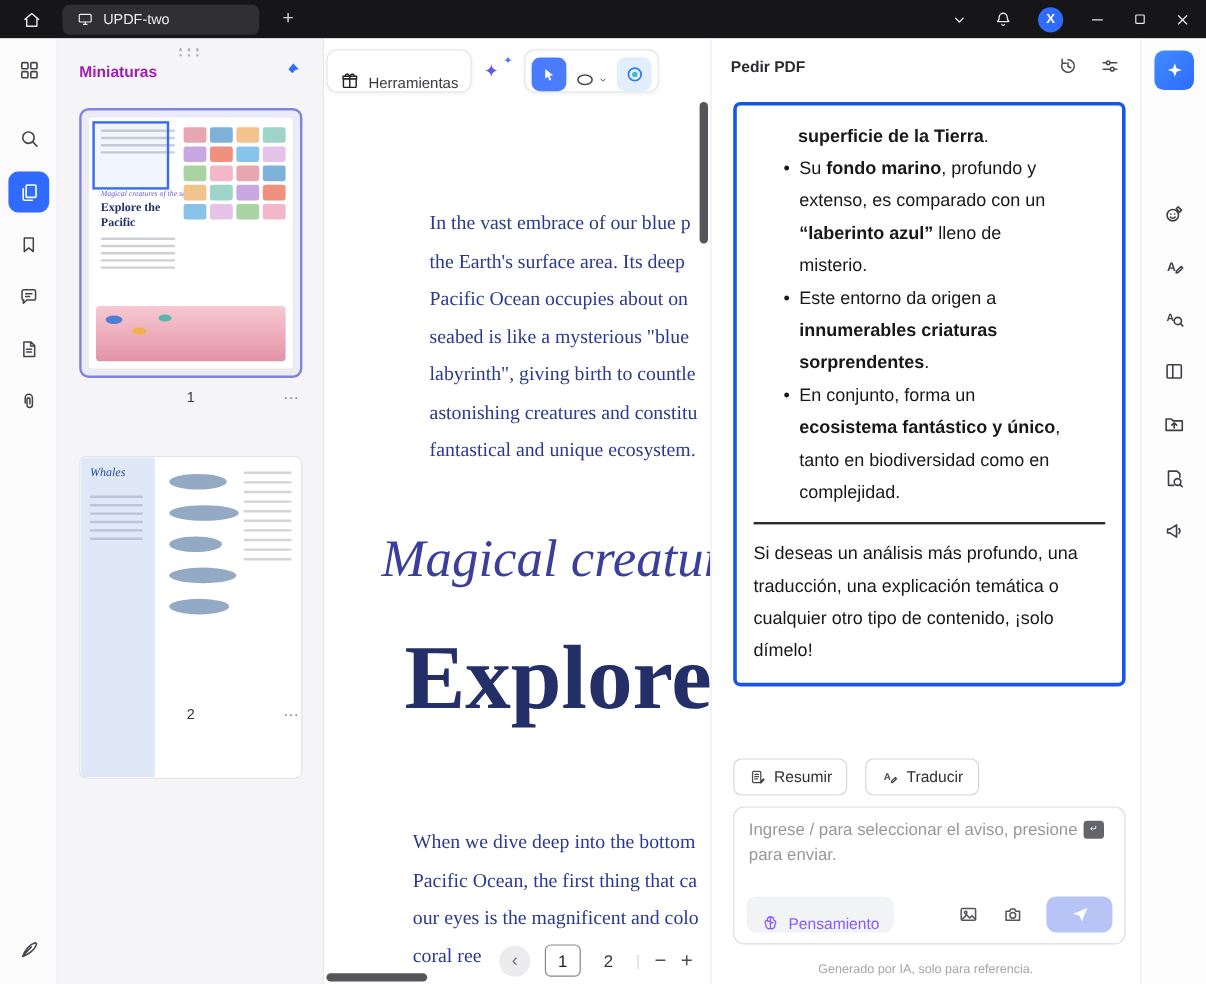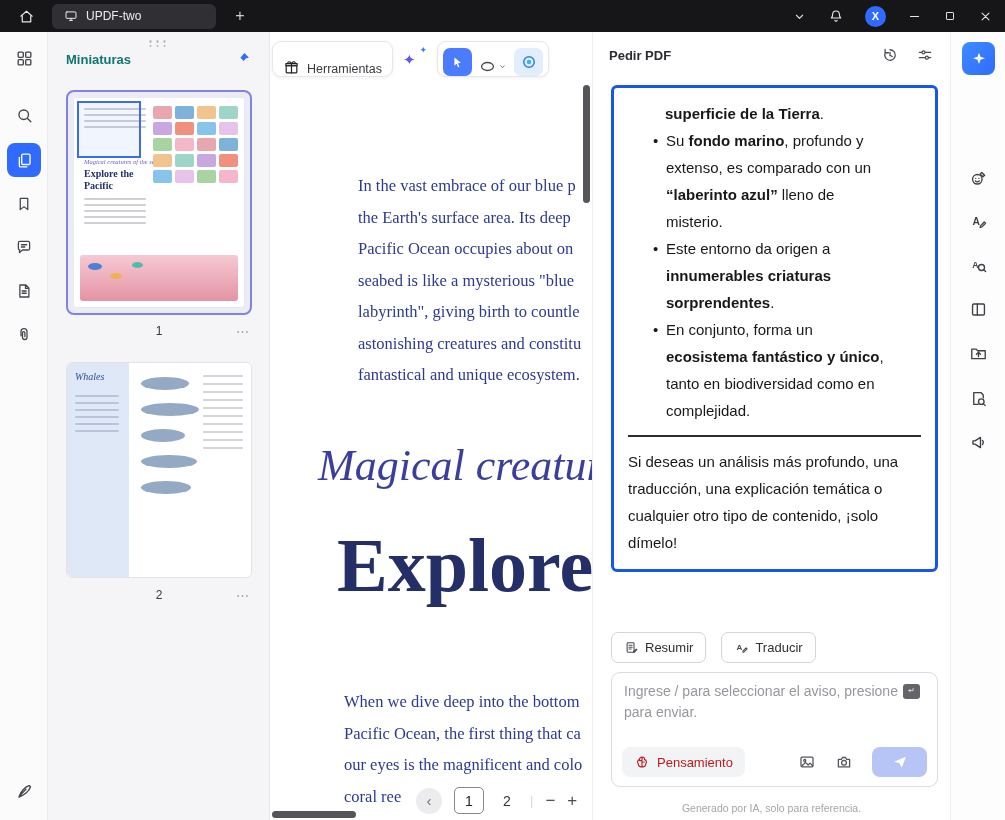--- a/index.html
+++ b/index.html
@@ -20,28 +20,28 @@
   
   .left-rail{position:absolute;top:32px;bottom:0;left:0;width:48px;background:#fbfbfc;border-right:1px solid #ececef;color:#44444b}
   .lr{position:absolute;left:7px;width:34px;height:34px;border-radius:8px;display:flex;align-items:center;justify-content:center}
   .lr.sel{background:var(--accent-blue,#2f6bff);color:#fff}
 
   
   .thumb-panel{position:absolute;top:32px;bottom:0;left:48px;width:222px;background:#f5f5f7;border-right:1px solid #e7e7ea}
   .tp-handle{position:absolute;top:8px;left:50%;transform:translateX(-50%);display:grid;grid-template-columns:repeat(3,5px);gap:2px}
   .tp-handle i{width:2.5px;height:2.5px;border-radius:50%;background:#b4b4ba}
   .tp-header{position:absolute;top:19px;left:18px;right:18px;display:flex;align-items:center}
-  .tp-title{font-size:13px;font-weight:700;color:#0f766e}
+  .tp-title{font-size:13px;font-weight:700;color:#a21caf}
   .tp-pin{margin-left:auto;color:var(--accent-blue,#2f6bff)}
   .thumb-card{position:absolute;left:18px;width:186px;background:#fff;border:1px solid #e3e3e6;border-radius:6px;overflow:hidden}
   .thumb-card.selected{border:2px solid var(--selected-thumbnail-border,#8184de);background:#ecebf9;padding:5px;border-radius:8px}
   .tpage{position:relative;width:100%;height:100%;background:#fff;overflow:hidden}
   .thumb-card.selected .tpage{border:1px solid #e9e9ee;border-radius:3px}
   .card1{top:58px;height:225px}
-  .card2{top:330px;height:216px}
+  .card2{top:348px;height:269px}
   .thumb-meta{position:absolute;left:18px;width:186px;height:16px;display:flex;align-items:center;justify-content:center;font-size:12px;color:#37373c}
   .meta1{top:291px}.meta2{top:555px}
   .tmore{position:absolute;right:2px;color:#8a8a90;font-size:13px;letter-spacing:1px}
   .vbox{position:absolute;left:3px;top:3px;width:64px;height:57px;border:2px solid #3a6bf0;background:rgba(58,107,240,.07);z-index:3}
   .tp1-sub{position:absolute;left:10px;top:60px;font:italic 6.5px "Liberation Serif",serif;color:#6a5acd}
   .tp1-title{position:absolute;left:10px;top:70px;width:72px;font:bold 10px/1.15 "Liberation Serif",serif;color:#22306b}
   .tp1-lines{position:absolute;left:10px;top:100px;display:grid;gap:4px}
   .tp1-lines i,.ln{width:62px;height:2px;background:#cfcfd6;border-radius:1px}
   .tp1-toplines{position:absolute;left:10px;top:10px;display:grid;gap:4px}
   .tp1-grid{position:absolute;right:6px;top:8px;display:grid;grid-template-columns:repeat(4,19px);grid-auto-rows:13px;gap:3px}
@@ -106,21 +106,21 @@
   .resp-close{max-width:272px;margin-top:2px}
   .resp-actions{display:flex;align-items:center;gap:21px;margin-top:15px;color:#5b5b60;padding-left:3px}
   .act-div{color:#cfcfd4}
   .chips{position:absolute;left:18px;top:600px;display:flex;gap:15px}
   .chip{display:flex;align-items:center;gap:6px;height:31px;padding:0 12px;border:1px solid #d6d6da;border-radius:7px;background:#fff;font-size:13px;color:#2f2f34}
   .chip svg{color:#4a4a50}
   .ai-input{position:absolute;left:18px;top:640px;width:327px;height:115px;border:1px solid #dcdce0;border-radius:9px;background:#fff}
   .ph{position:absolute;left:12px;top:10px;right:8px;font-size:14px;color:#97979d;display:flex;align-items:center;gap:5px;flex-wrap:wrap}
   .enter-badge{display:inline-flex;align-items:center;justify-content:center;width:17px;height:15px;border-radius:3px;background:#64646b;color:#fff;flex:none}
   .input-bottom{position:absolute;left:10px;right:10px;bottom:9px;display:flex;align-items:center}
-  .think-chip{display:flex;align-items:center;gap:7px;height:30px;padding:0 12px;border-radius:8px;background:#f2f3f5;font-size:13px;color:#b91c1c}
+  .think-chip{display:flex;align-items:flex-end;gap:7px;height:30px;padding:0 12px;border-radius:8px;background:#f2f3f5;font-size:13px;color:#8b5cf6}
   .in-icons{margin-left:auto;display:flex;align-items:center;gap:19px;color:#55555c}
   .send-btn{width:55px;height:30px;border-radius:8px;background:var(--send-button,#b7c4f6);display:flex;align-items:center;justify-content:center}
   .ai-footer{position:absolute;left:0;right:0;top:770px;text-align:center;font-size:10.5px;color:#a6a6ab}
 
   
   .right-rail{position:absolute;top:32px;bottom:0;left:950px;width:55px;background:#fdfdfe;border-left:1px solid #ededf0;color:#3f3f46}
   .rr{position:absolute;left:11px;width:33px;height:33px;border-radius:8px;display:flex;align-items:center;justify-content:center}
   .rr.sel{background:linear-gradient(135deg,#3f8cff,#2f6bff);color:#fff}
 </style>
 </head>

